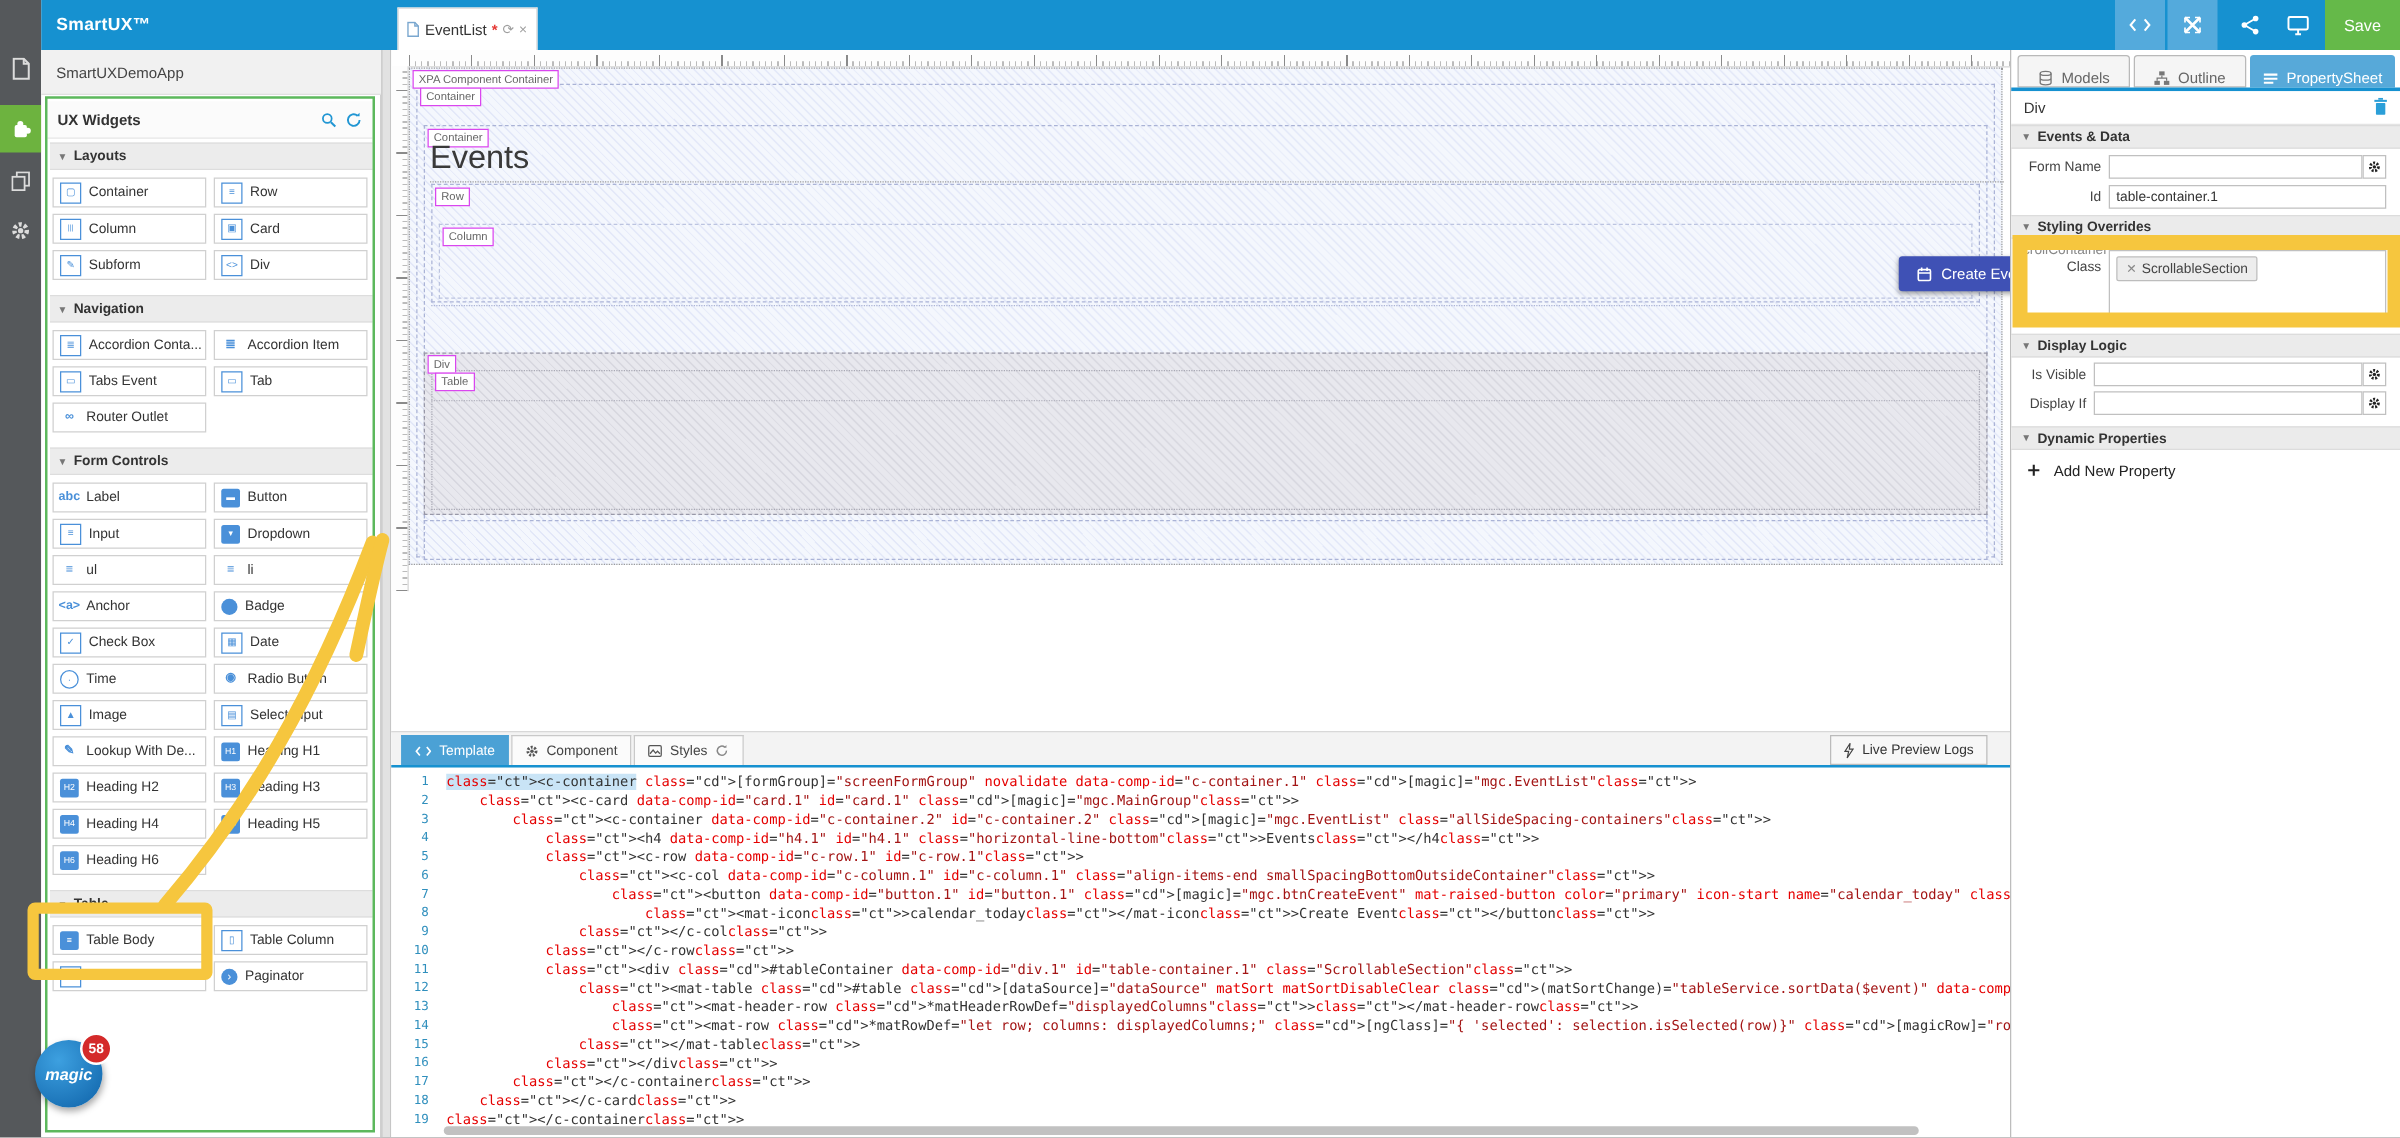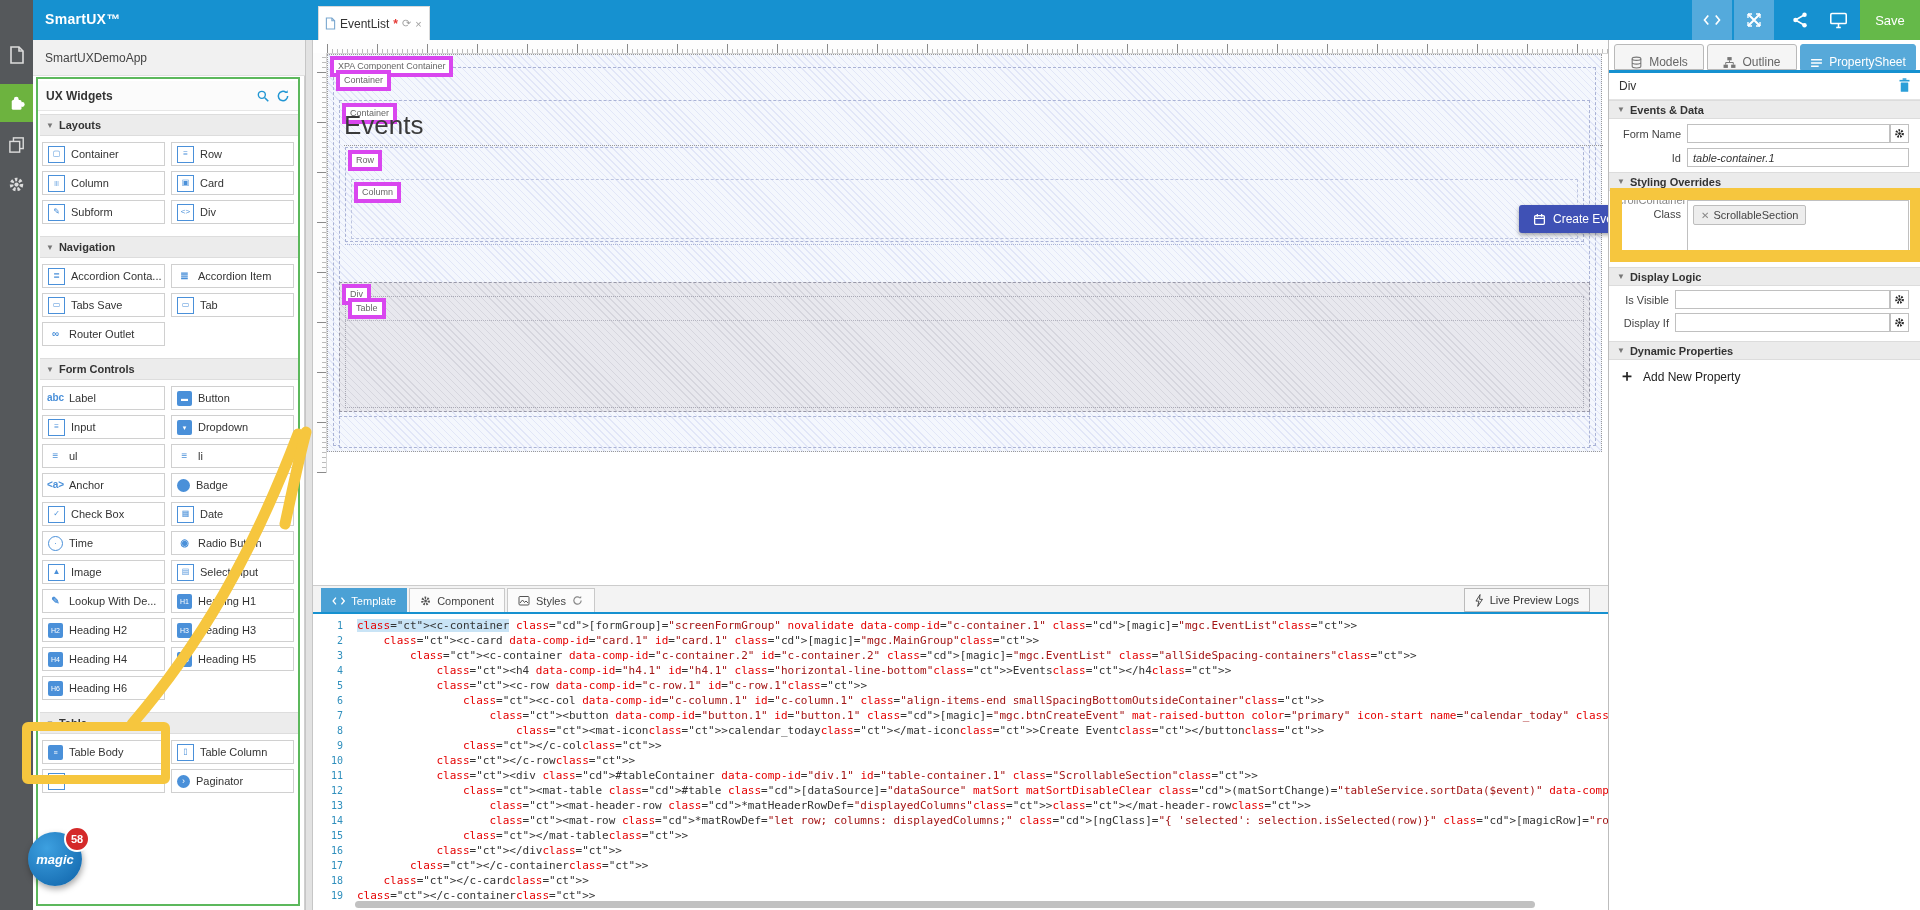--- a/index.html
+++ b/index.html
@@ -59,21 +59,21 @@
       repeating-linear-gradient(90deg,#8a8a8a 0 1px,transparent 1px 50px) bottom/100% 9px no-repeat,
       repeating-linear-gradient(90deg,#bbb 0 1px,transparent 1px 5px) bottom/100% 4px no-repeat,#fdfdfd;
       border-bottom:1px solid #d5d5d5;}
   .ruler-v{position:absolute;left:0;top:13px;width:13px;height:420px;background:
       repeating-linear-gradient(0deg,#8a8a8a 0 1px,transparent 1px 50px) right/9px 100% no-repeat,
       repeating-linear-gradient(0deg,#bbb 0 1px,transparent 1px 5px) right/4px 100% no-repeat,#fdfdfd;
       border-right:1px solid #d5d5d5;}
   .hatch-blue{background-color:#f4f7fd;background-image:repeating-linear-gradient(45deg,rgba(128,144,220,.16) 0 1px,transparent 1px 5px);}
   .hatch-gray{background-color:#e8e8ee;background-image:repeating-linear-gradient(45deg,rgba(118,118,138,.16) 0 1px,transparent 1px 5px);}
   .region{position:absolute;box-sizing:border-box;}
-  .badge{position:absolute;background:#fff;border:4px solid #d946ef;color:#666;font-size:9px;
+  .badge{position:absolute;background:#fff;border:1px solid #d946ef;color:#666;font-size:9px;
          padding:1px 4px;line-height:11px;white-space:nowrap;z-index:3;}
   #events-h{position:absolute;font-size:26px;color:#3a3a3a;z-index:3;}
   #create-btn{position:absolute;background:#3f51b5;color:#fff;font-size:12px;border-radius:3px;
       display:flex;align-items:center;justify-content:center;gap:7px;box-shadow:0 2px 4px rgba(0,0,0,.35);
       width:118px;height:28px;z-index:4;cursor:pointer;}
   
   #editor{left:313px;top:585px;width:1295px;height:325px;background:#fff;border-top:1px solid #ccc;box-sizing:border-box;}
   #edtabs{position:absolute;left:0;top:0;width:1295px;height:28px;background:#f3f3f3;border-bottom:2px solid #1691d0;box-sizing:border-box;}
   .edtab{position:absolute;top:2px;height:24px;border:1px solid #c9c9c9;border-bottom:none;background:#fbfbfb;
          display:flex;align-items:center;gap:6px;padding:0 10px;box-sizing:border-box;font-size:11px;color:#444;cursor:pointer;}
@@ -94,21 +94,21 @@
   .rtab.active{background:#57a9d9;color:#fff;border-color:#57a9d9;}
   #rtab-line{position:absolute;left:0;top:30px;width:312px;height:3px;background:#1691d0;}
   #el-row{position:absolute;left:0;top:33px;width:312px;height:26px;background:#fff;border-bottom:1px solid #e4e4e4;}
   #el-row .nm{position:absolute;left:10px;top:6px;font-size:12px;color:#333;}
   .psec{position:absolute;left:0;width:312px;height:19px;background:#ebebeb;border-top:1px solid #dcdcdc;border-bottom:1px solid #dcdcdc;
         display:flex;align-items:center;gap:5px;padding-left:8px;box-sizing:border-box;font-size:11px;font-weight:bold;color:#333;}
   .psec .tri{color:#777;font-size:8px;}
   .frow{position:absolute;font-size:11px;color:#333;}
   .flabel{position:absolute;text-align:right;width:70px;color:#444;}
   .finput{position:absolute;background:#fff;border:1px solid #c0c0c0;height:19px;box-sizing:border-box;
-          font-size:11px;color:#333;display:flex;align-items:center;padding:0 5px;font-style:italic;}
+          font-size:11px;color:#333;display:flex;align-items:center;padding:0 5px;}
   .gearbtn{position:absolute;width:19px;height:19px;border:1px solid #c0c0c0;background:#fff;box-sizing:border-box;
            display:flex;align-items:center;justify-content:center;cursor:pointer;}
   #classbox{position:absolute;left:78px;top:0;width:222px;height:57px;border:1px solid #c0c0c0;background:#fff;box-sizing:border-box;}
   .chip{position:absolute;left:5px;top:4px;height:18px;background:#ededed;border:1px solid #bdbdbd;border-radius:2px;
         display:flex;align-items:center;gap:4px;padding:0 7px;font-size:11px;color:#444;}
   .chip .x{color:#888;font-size:10px;cursor:pointer;}
   #addprop{position:absolute;left:10px;font-size:12px;color:#222;display:flex;align-items:center;gap:8px;cursor:pointer;}
   #addprop .plus{font-size:16px;font-weight:bold;}
   .cb{position:absolute;width:12px;height:12px;border:1px solid #9a9a9a;background:#fff;box-sizing:border-box;}
   
@@ -250,21 +250,21 @@
         <div class="wcell">
           <span class="wic i-box">≣</span>
           <span>Accordion Conta...</span>
         </div>
         <div class="wcell">
           <span class="wic i-text">≣</span>
           <span>Accordion Item</span>
         </div>
         <div class="wcell">
           <span class="wic i-box">▭</span>
-          <span>Tabs Save</span>
+          <span>Tabs Event</span>
         </div>
         <div class="wcell">
           <span class="wic i-box">▭</span>
           <span>Tab</span>
         </div>
         <div class="wcell">
           <span class="wic i-text">∞</span>
           <span>Router Outlet</span>
         </div>
       </div>

